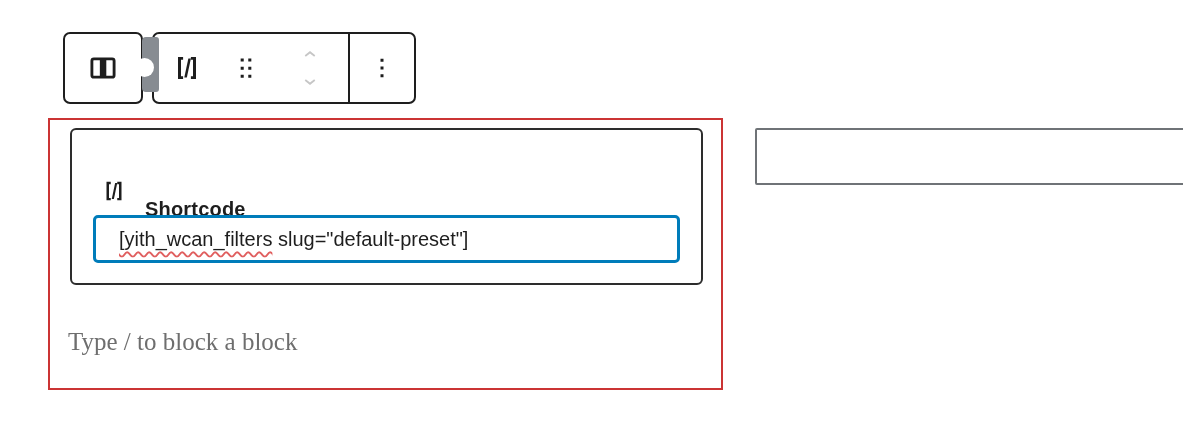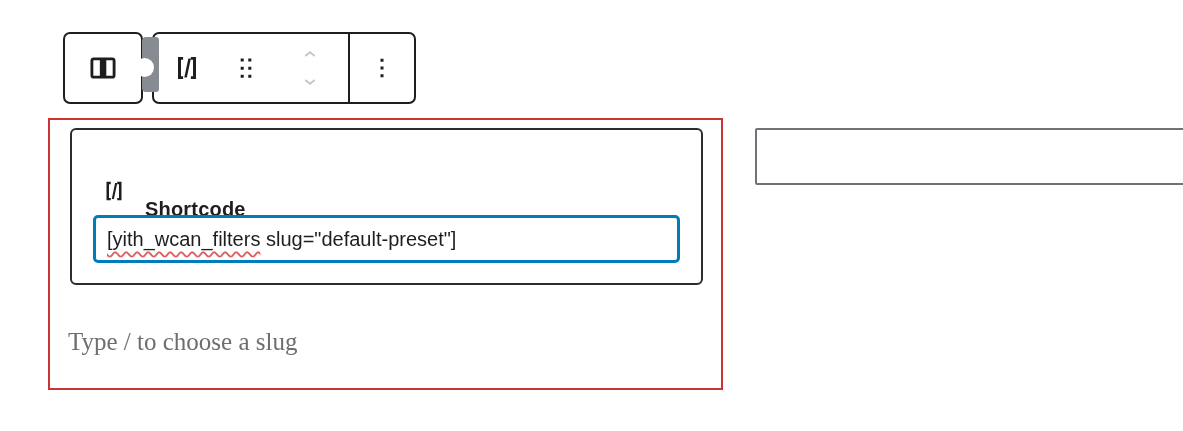--- a/index.html
+++ b/index.html
@@ -50,21 +50,21 @@
     box-sizing:border-box;z-index:2;
   }
   .sc-label{
     position:absolute;left:27px;top:30px;display:flex;align-items:center;
     gap:16px;
   }
   .sc-title{font-size:20px;font-weight:700;letter-spacing:.2px;margin-top:38px;}
   .sc-input{
     position:absolute;left:21px;top:85px;width:587px;height:48px;
     border:3px solid #007cba;border-radius:5px;box-sizing:border-box;
-    display:flex;align-items:center;padding-left:11px;background:#fff;
+    display:flex;align-items:center;padding-left:23px;background:#fff;
     font-size:20px;color:#1e1e1e;white-space:pre;cursor:text;
   }
   .misspelled{
     text-decoration:underline;text-decoration-style:wavy;
     text-decoration-color:#e05e5e;text-decoration-thickness:1.5px;
     text-underline-offset:5px;
   }
   
   .right-box{
     position:absolute;left:755px;top:128px;width:440px;height:57px;
@@ -153,15 +153,15 @@
     </div>
     <div class="sc-input" role="textbox">
       <span class="misspelled">[yith_wcan_filters</span><span> slug="default-preset"]</span>
     </div>
   </div>
 
   <div class="red-outline"></div>
 
   <div class="right-box"></div>
 
-  <div class="para-placeholder">Type / to choose a slug</div>
+  <div class="para-placeholder">Type / to block a block</div>
 
 </div>
 
 </body></html>

